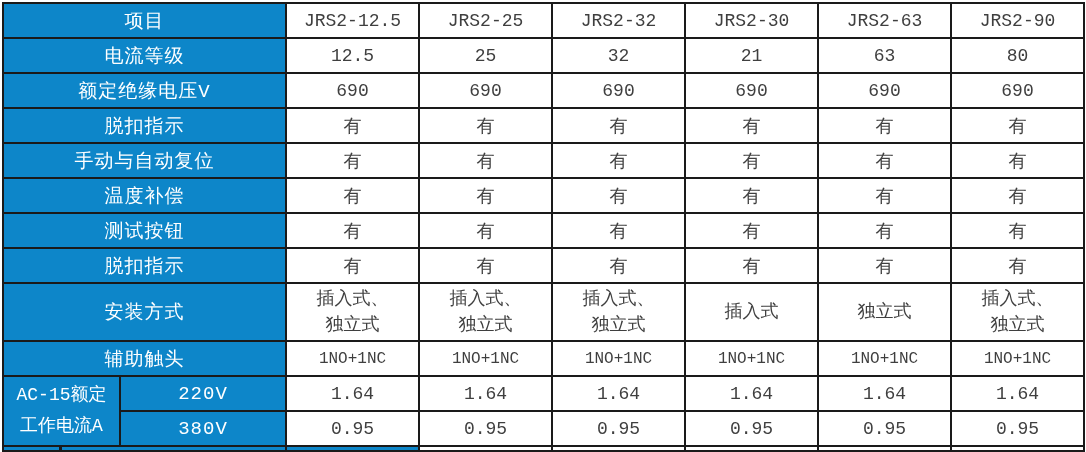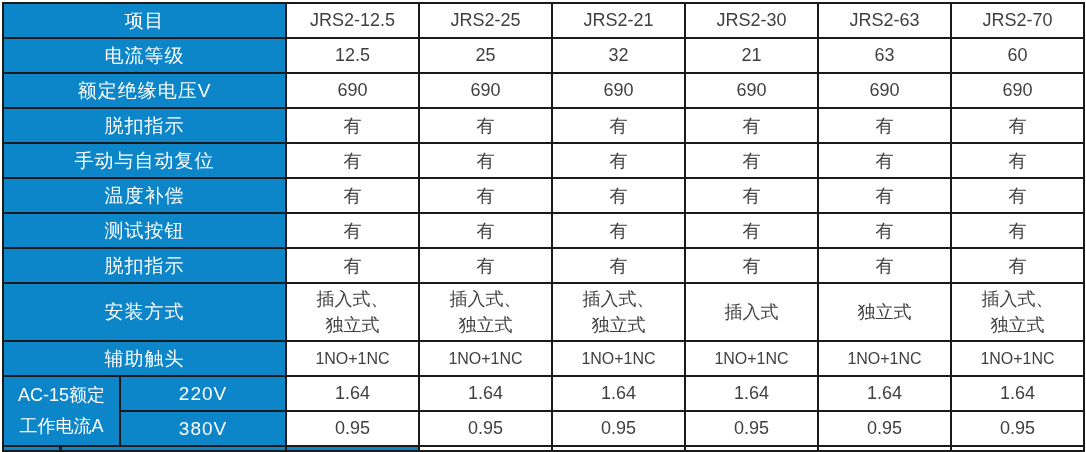--- a/index.html
+++ b/index.html
@@ -3,21 +3,21 @@
 <meta charset="utf-8">
 <style>
   :root{
     --blue:#0d86c9;
     --border:#1a1a1a;
     --text:#3f3f3f;
   }
   html,body{margin:0;padding:0;background:#fff;}
   .screen{
     width:1086px;height:452px;overflow:hidden;background:#fff;position:relative;
-    font-family:Liberation Sans, sans-serif;
+    font-family:Liberation Mono, monospace;
   }
   table.spec{
     border-collapse:collapse;
     table-layout:fixed;
     margin:2px 0 0 2px;
     width:1082px;
   }
   td{
     border:2px solid var(--border);
     padding:0;
@@ -60,34 +60,34 @@
         <col style="width:133px">
       <col style="width:133px">
         <col style="width:133px">
         <col style="width:133px">
     </colgroup>
     <tbody>
       <tr class="r">
         <td class="lbl" colspan="2">项目</td>
         <td class="val">JRS2-12.5</td>
         <td class="val">JRS2-25</td>
-        <td class="val">JRS2-21</td>
+        <td class="val">JRS2-32</td>
         <td class="val">JRS2-30</td>
         <td class="val">JRS2-63</td>
-        <td class="val">JRS2-70</td>
+        <td class="val">JRS2-90</td>
       </tr>
 
       <tr class="r">
         <td class="lbl" colspan="2">电流等级</td>
         <td class="val">12.5</td>
         <td class="val">25</td>
         <td class="val">32</td>
         <td class="val">21</td>
         <td class="val">63</td>
-        <td class="val">60</td>
+        <td class="val">80</td>
       </tr>
 
       <tr class="r">
         <td class="lbl" colspan="2">额定绝缘电压V</td>
         <td class="val">690</td>
         <td class="val">690</td>
         <td class="val">690</td>
         <td class="val">690</td>
         <td class="val">690</td>
         <td class="val">690</td>

